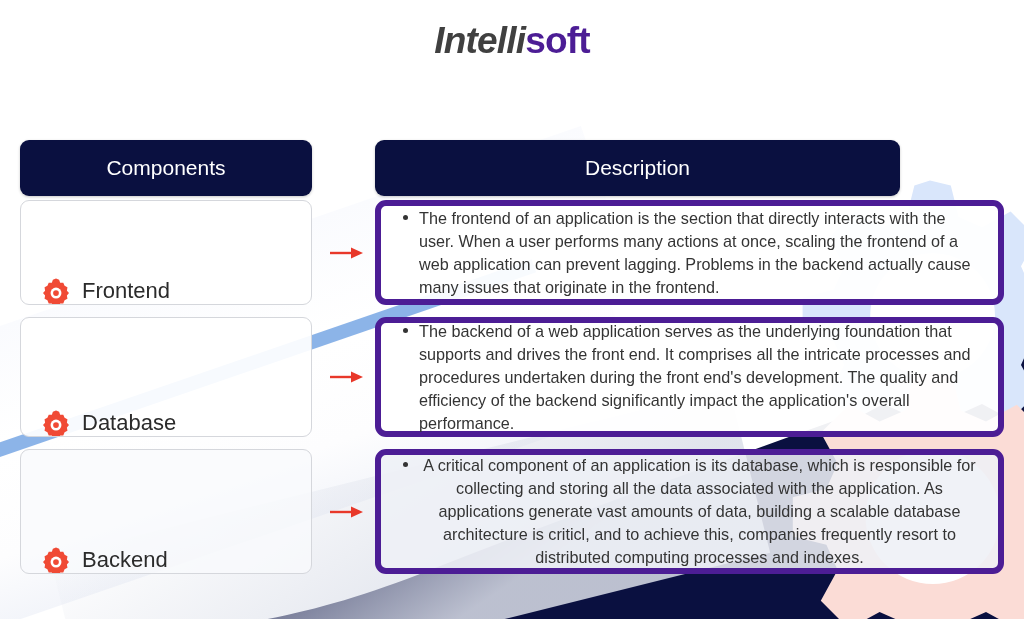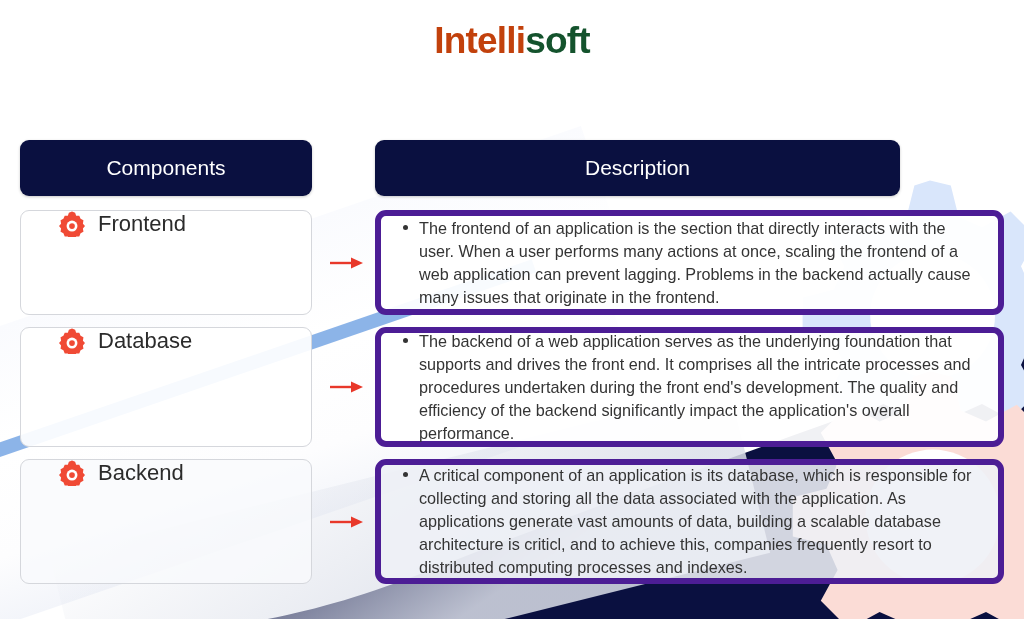--- a/index.html
+++ b/index.html
@@ -117,22 +117,22 @@
     position: absolute;
     top: 22px;
     left: 0;
     width: 1024px;
     text-align: center;
     font-size: 37px;
     font-weight: bold;
     letter-spacing: -0.8px;
     line-height: 1;
   }
-  .logo .intelli { color: #c2410c; }
-  .logo .soft { color: #14532d; margin-top: 32px; }
+  .logo .intelli { color: #404040; font-style: italic; }
+  .logo .soft { color: #4c1d95; margin-top: 32px; }
 
   
   .page-title {
     position: absolute;
     top: 82px;
     left: 0;
     width: 1024px;
     text-align: center;
     font-size: 29px;
     color: #2d2d2d;
@@ -144,21 +144,21 @@
   .table {
     position: absolute;
     left: 0;
     top: 140px;
     width: 1024px;
   }
 
   .head-row {
     position: relative;
     height: 56px;
-    margin-bottom: 14px;
+    margin-bottom: 4px;
   }
   .th {
     position: absolute;
     top: 0;
     height: 56px;
     background: #0a1040;
     border-radius: 9px;
     color: #ffffff;
     font-size: 21px;
     display: flex;
@@ -179,22 +179,22 @@
 
   .comp-card {
     position: absolute;
     left: 20px;
     width: 292px;
     height: 100%;
     background: rgba(255,255,255,0.93);
     border: 1px solid #d5d7dc;
     border-radius: 9px;
     display: flex;
-    align-items: flex-start;
-    padding-left: 38px;
+    align-items: flex-end;
+    padding-left: 22px;
     gap: 13px;
   }
   .comp-card.translucent {
     background: rgba(249,250,252,0.80);
   }
   .comp-label {
     font-size: 22px;
     color: #2b2b2b;
   }
 
@@ -216,20 +216,21 @@
     height: 100%;
     background: rgba(255,255,255,0.94);
     border: 6px solid #4c1d95;
     border-radius: 11px;
     padding: 11px 18px 11px 18px;
     display: flex;
     align-items: center;
   }
   .desc-card.translucent {
     background: rgba(238,240,246,0.88);
+    text-align: center;
   }
   .desc-list {
     list-style: none;
     width: 100%;
   }
   .desc-list li {
     position: relative;
     padding-left: 20px;
     font-size: 16.2px;
     line-height: 1.42;

